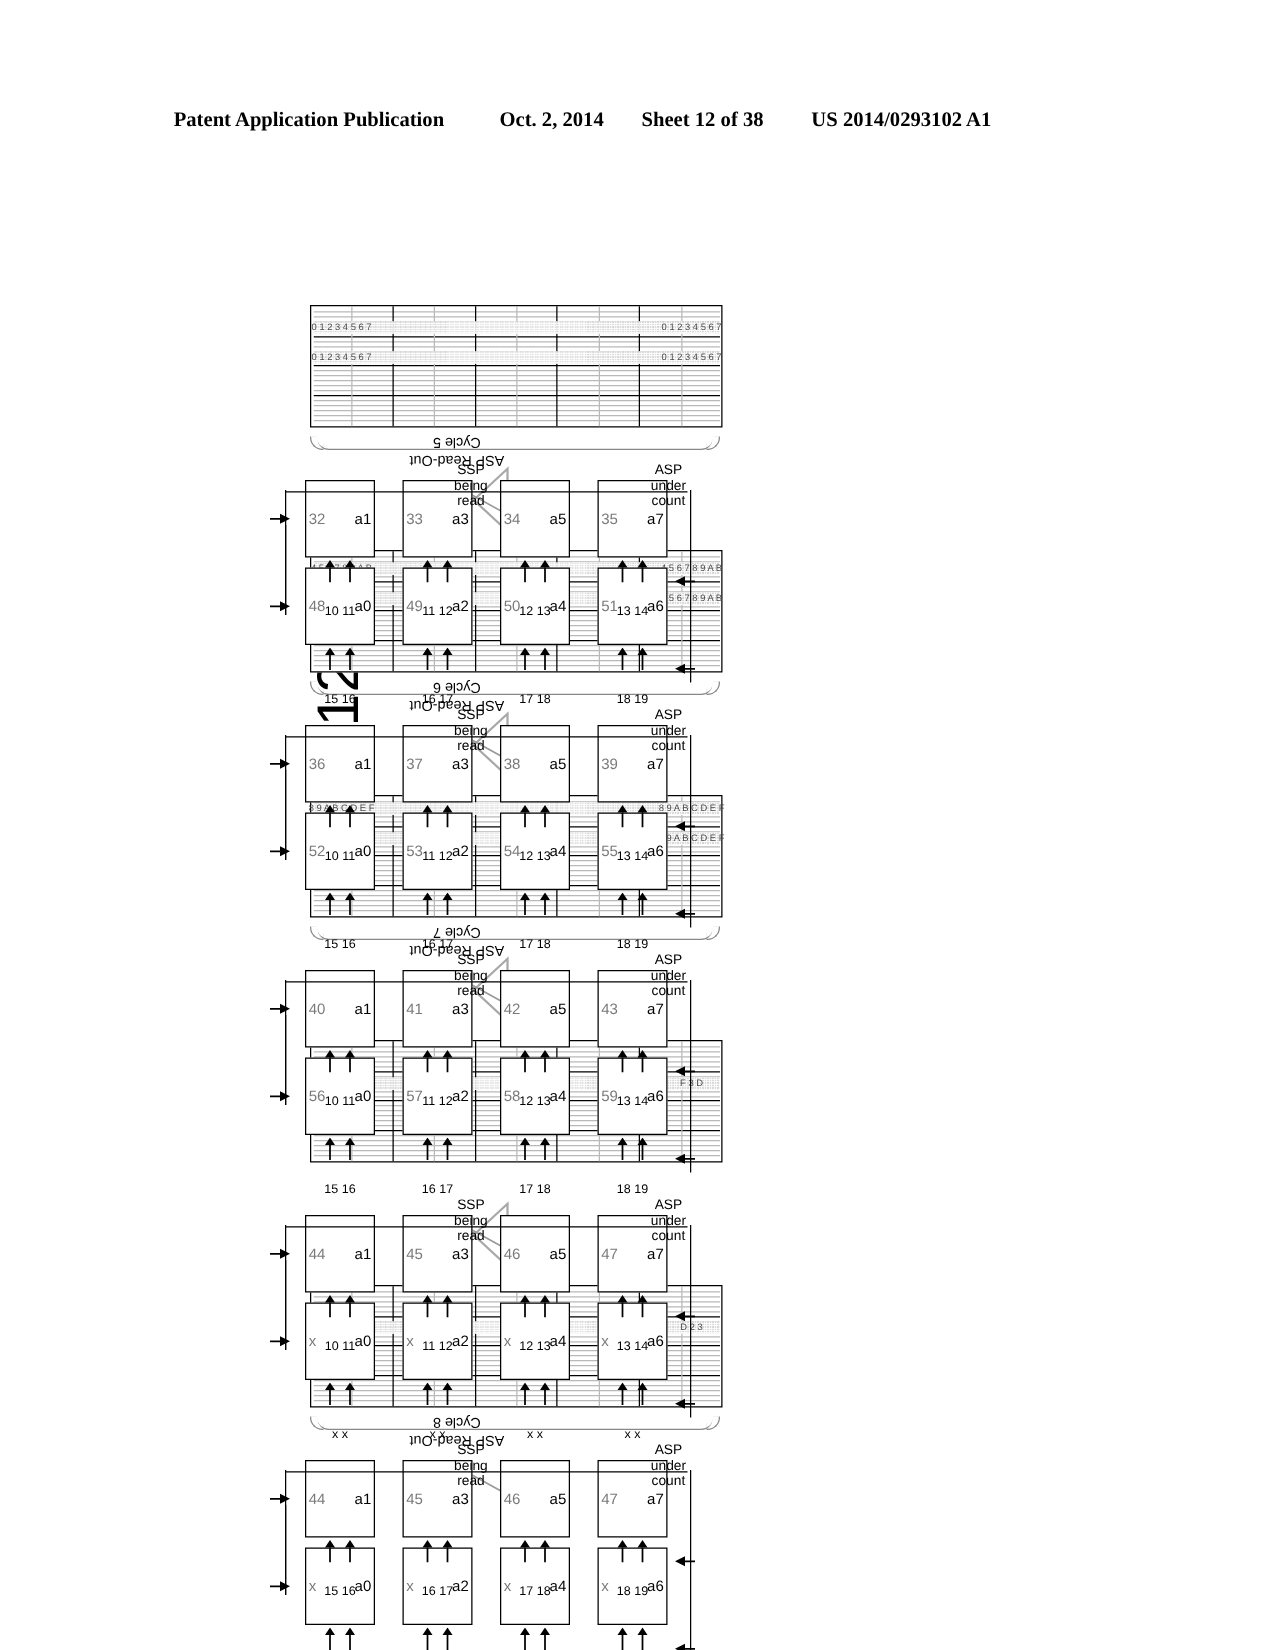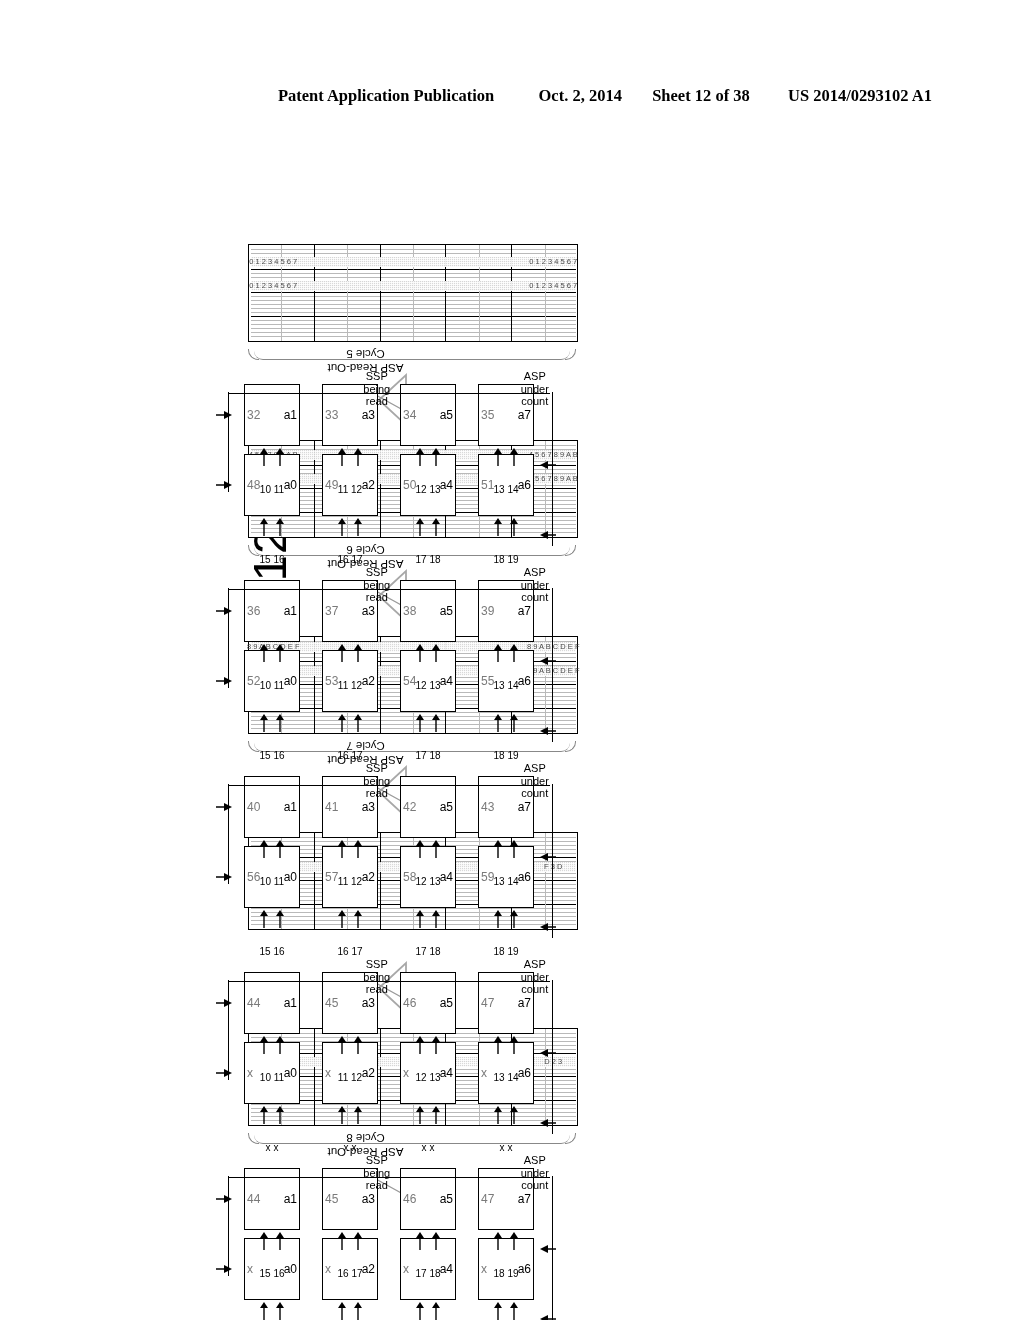--- a/index.html
+++ b/index.html
@@ -2,21 +2,21 @@
 <html><head>
 <meta charset="utf-8">
 <style>
   html,body{margin:0;padding:0;background:#ffffff;}
   body{width:1024px;height:1320px;position:relative;
        font-family:"Liberation Sans", sans-serif;color:#000;
        overflow:hidden;}
 
   
   #pub-header{position:absolute;left:0;top:86px;width:932px;
-      text-align:right;font-family:"Liberation Serif", serif;
+      text-align:center;font-family:"Liberation Serif", serif;
       font-weight:bold;font-size:16.5px;letter-spacing:0px;}
   #pub-header span{display:inline-block;vertical-align:baseline;}
   .hdr-gap-a{width:36px;}
   .hdr-gap-b{width:22px;}
   .hdr-gap-c{width:30px;}
 
   
   #fig-label{position:absolute;left:150px;top:545px;
       width:240px;height:90px;
       transform:rotate(-90deg);transform-origin:center center;

